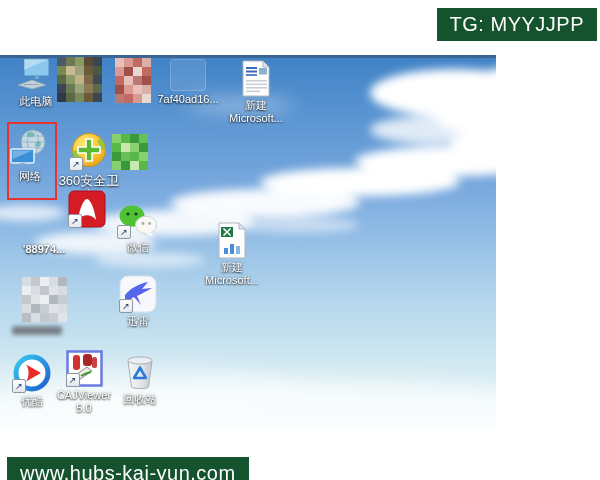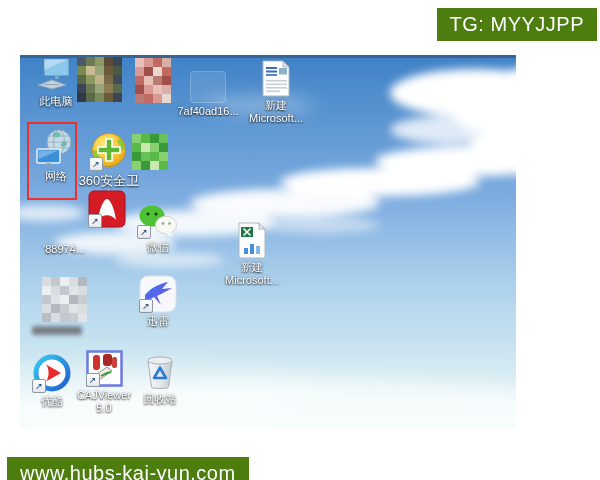--- a/index.html
+++ b/index.html
@@ -1,27 +1,27 @@
 <!DOCTYPE html>
 <html><head>
 <meta charset="utf-8">
 <style>
   html,body{margin:0;padding:0;}
   body{width:600px;height:480px;background:#ffffff;overflow:hidden;
        font-family:"Liberation Sans","DejaVu Sans",sans-serif;}
   .page{position:relative;width:600px;height:480px;background:#fff;}
 
   
-  .badge{position:absolute;background:#4d7c0f;color:#fff;font-size:20px;
+  .badge{position:absolute;background:#14532d;color:#fff;font-size:20px;
          letter-spacing:.5px;padding:5px 13px;white-space:nowrap;}
   .tg{top:8px;right:3px;}
   .site{left:7px;top:457px;}
 
   
-  .desktop{position:absolute;left:0;top:55px;width:496px;height:373px;overflow:hidden;margin-left:20px;}
+  .desktop{position:absolute;left:0;top:55px;width:496px;height:373px;overflow:hidden;}
   .bg{position:absolute;left:0;top:0;width:600px;height:373px;display:block;}
 
   
   .di{position:absolute;display:flex;flex-direction:column;align-items:center;gap:2px;
       cursor:pointer;z-index:2;}
   .art{position:relative;display:flex;align-items:center;justify-content:center;}
   .lbl{color:#fff;font-size:11px;line-height:1.18;text-align:center;
        text-shadow:0 1px 2px rgba(0,0,0,.85),0 0 3px rgba(0,0,0,.45);}
   .lbl.small{font-size:13px;}
   .sc{position:absolute;left:0;bottom:0;width:12px;height:12px;
@@ -150,21 +150,21 @@
       <div class="lbl"></div>
     </div>
 
     <div class="di" style="left:115px;top:3px;">
       <div class="art">
           <div class="mz m2"></div>
         </div>
       <div class="lbl"></div>
     </div>
 
-    <div class="di" style="left:150px;top:16px;width:76px;">
+    <div class="di" style="left:150px;top:4px;width:76px;">
       <div class="art">
           <div class="ghost"></div>
         </div>
       <div class="lbl">7af40ad16...</div>
     </div>
 
     <div class="di" style="left:224px;top:5px;width:64px;">
       <div class="art">
         <svg width="30" height="37" viewBox="0 0 30 37">
           <path d="M2 1 h20 l6 6 v29 H2 Z" fill="#ffffff" stroke="#aeb6be"></path>
@@ -175,21 +175,21 @@
           <rect x="18" y="8" width="8" height="6.5" fill="#8ab0cc"></rect>
           <rect x="5" y="20" width="21" height="1.6" fill="#c8ced6"></rect>
           <rect x="5" y="23.5" width="21" height="1.6" fill="#c8ced6"></rect>
           <rect x="5" y="27" width="21" height="1.6" fill="#c8ced6"></rect>
           <rect x="5" y="30.5" width="14" height="1.6" fill="#c8ced6"></rect>
         </svg>
       </div>
       <div class="lbl">新建 Microsoft...</div>
     </div>
 
-    <div class="di" style="left:10px;top:73px;width:52px;">
+    <div class="di" style="left:4px;top:73px;width:52px;">
       <div class="art">
         <svg width="42" height="40" viewBox="0 0 42 40">
           <circle cx="24" cy="14" r="12" fill="#c6dae6" stroke="#8aa8bc"></circle>
           <ellipse cx="24" cy="14" rx="5.5" ry="12" fill="none" stroke="#9ab4c4"></ellipse>
           <line x1="12" y1="14" x2="36" y2="14" stroke="#9ab4c4"></line>
           <line x1="13.5" y1="8" x2="34.5" y2="8" stroke="#9ab4c4"></line>
           <line x1="13.5" y1="20" x2="34.5" y2="20" stroke="#9ab4c4"></line>
           <path d="M18 5 q4 -2 7 0 q2 2 -1 4 q-4 1 -6 -1 Z" fill="#6ab4ac" opacity=".85"></path>
           <path d="M28 13 q4 0 4 3 q-1 3 -4 3 q-3 -1 -2 -3 Z" fill="#6ab4ac" opacity=".85"></path>
           <rect x="2" y="21" width="23" height="14" rx="1.5" fill="#3a90d8" stroke="#e8f0f8" stroke-width="1.5"></rect>
@@ -263,21 +263,21 @@
           <rect x="4" y="5" width="12" height="10" fill="#1e7a44"></rect>
           <path d="M6.5 6.5 l7 7 M13.5 6.5 l-7 7" stroke="#ffffff" stroke-width="1.6"></path>
           <rect x="7" y="26" width="4" height="6" fill="#4a90d8"></rect>
           <rect x="13" y="22" width="4" height="10" fill="#4a90d8"></rect>
           <rect x="19" y="24" width="4" height="8" fill="#88b8e8"></rect>
         </svg>
       </div>
       <div class="lbl">新建 Microsoft...</div>
     </div>
 
-    <div class="di" style="left:6px;top:188px;width:76px;">
+    <div class="di" style="left:6px;top:188px;width:76px;font-weight:bold;">
       <div class="lbl">'88974...</div>
     </div>
 
     <div class="di" style="left:2px;top:222px;width:70px;">
       <div class="art" style="margin-left:14px;">
           <div class="mz m4"></div>
         </div>
       <div class="blurbar"></div>
       <div class="lbl"></div>
     </div>

